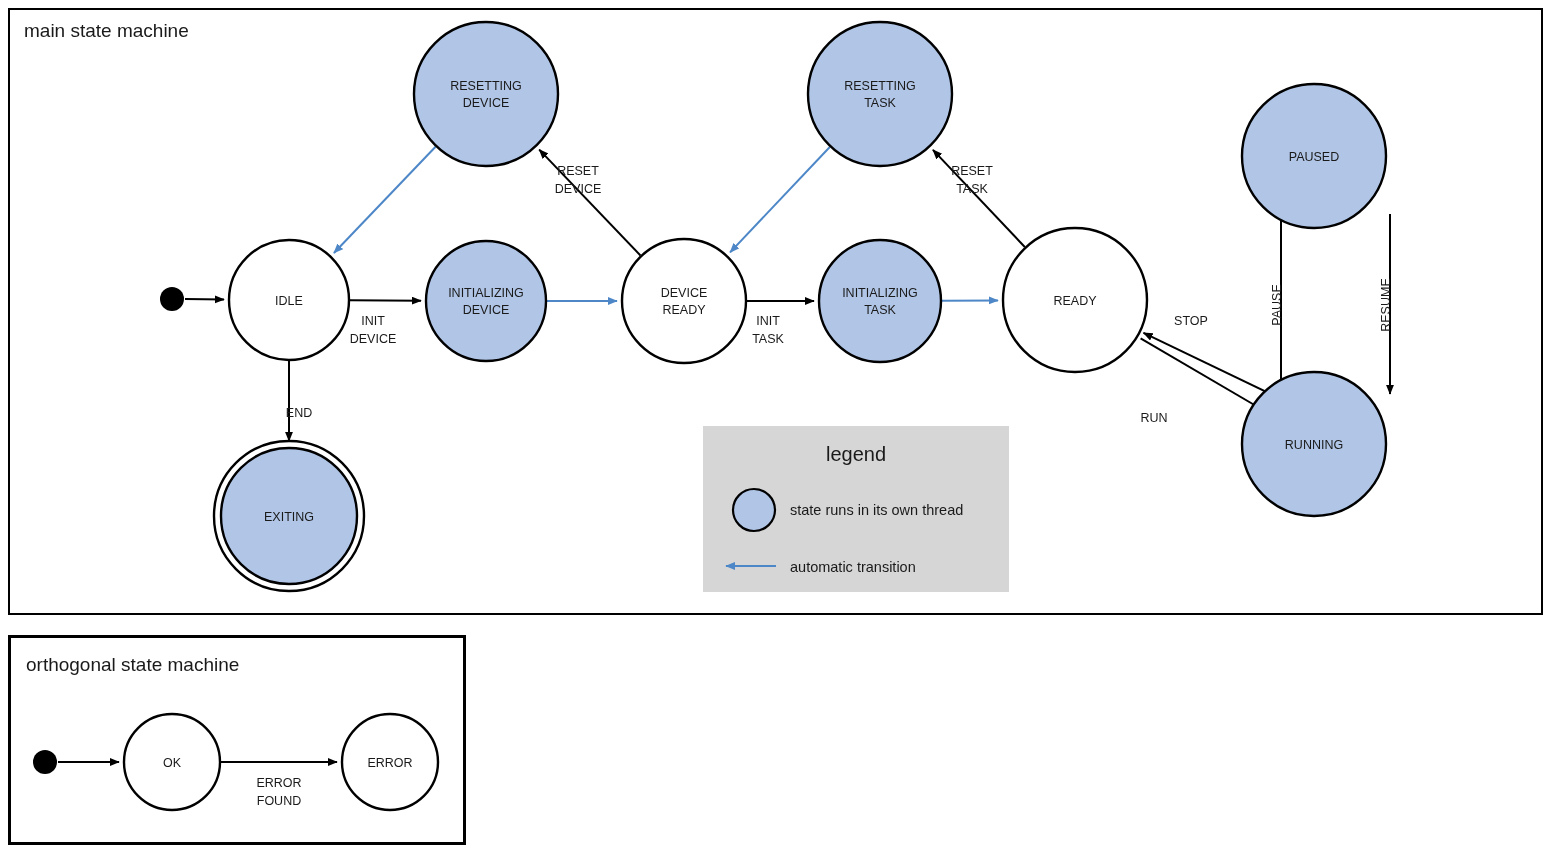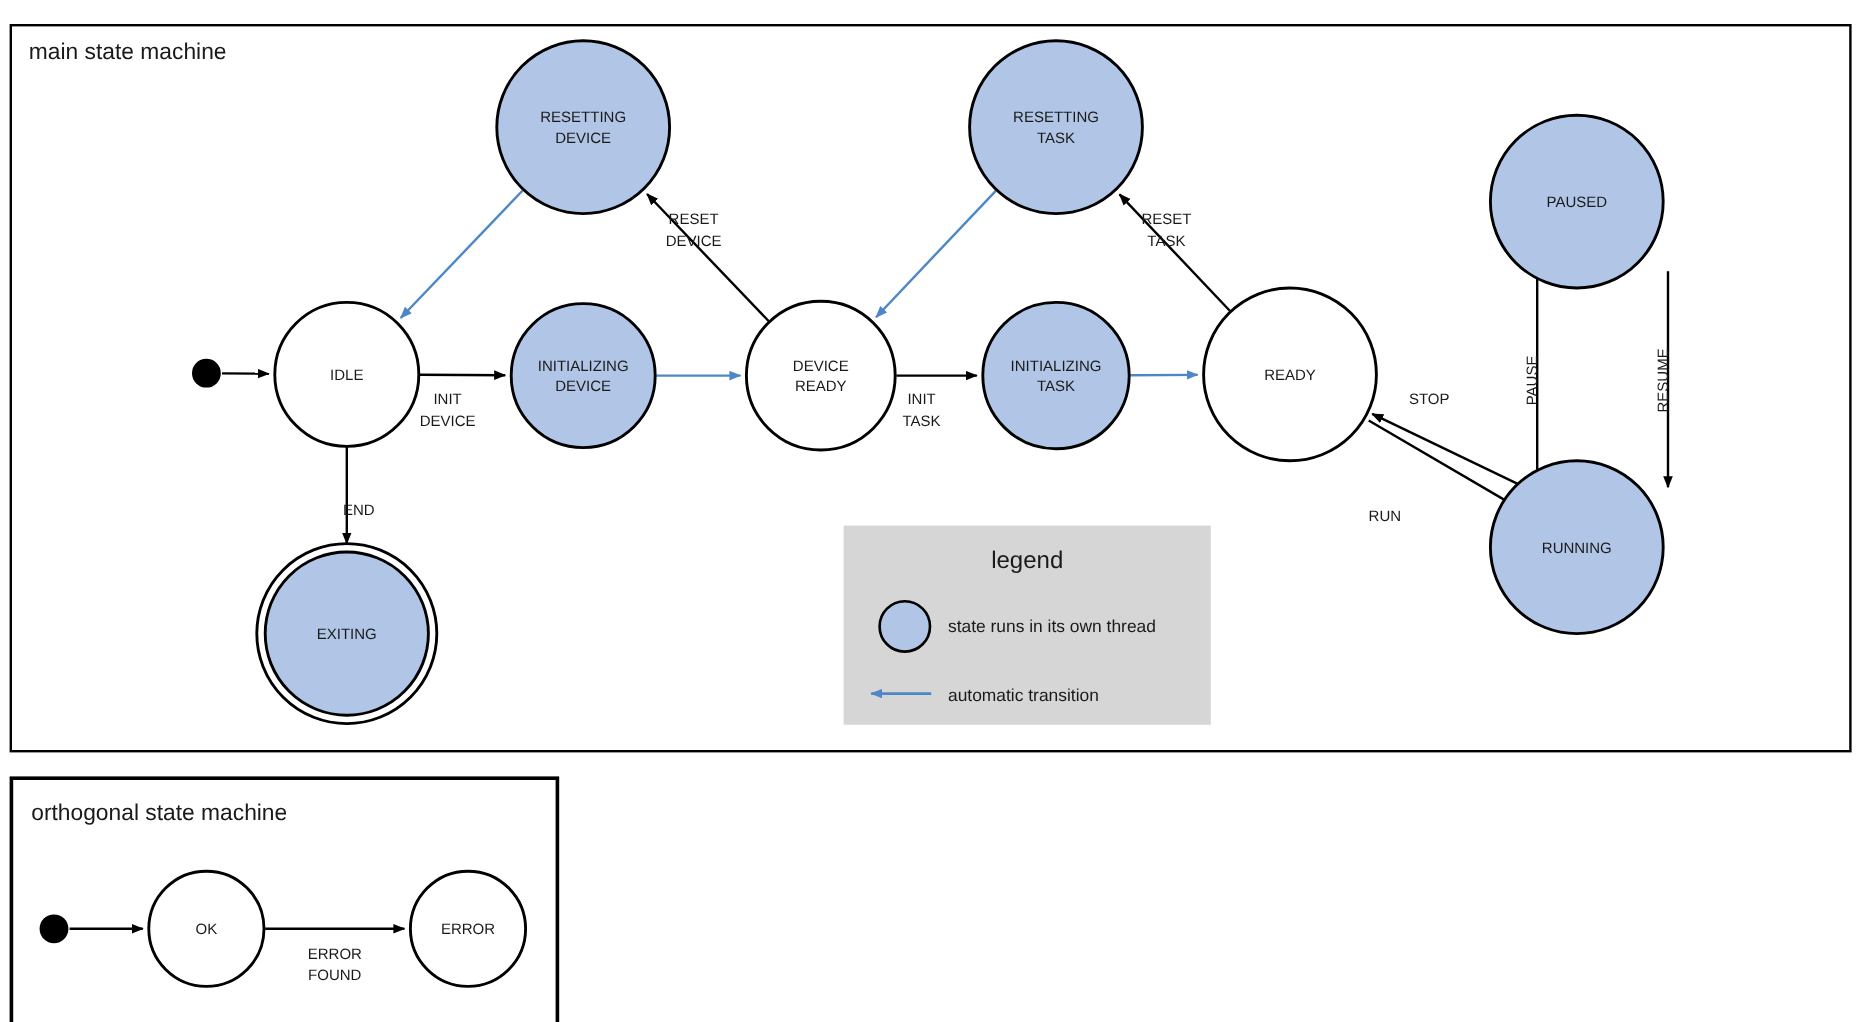--- a/index.html
+++ b/index.html
@@ -1,17 +1,17 @@
 <!DOCTYPE html>
 <html><head>
 <meta charset="utf-8">
 <style>
   html,body{margin:0;padding:0;background:#ffffff;}
   body{width:1555px;height:852px;font-family:"Liberation Sans",sans-serif;position:relative;overflow:hidden;}
-  #stage{position:absolute;left:0;top:12px;width:1555px;height:760px;}
+  #stage{position:absolute;left:0;top:0;width:1555px;height:760px;}
   svg{display:block;}
   .box-title{font-size:19px;fill:#1a1a1a;font-family:"Liberation Sans",sans-serif;}
   .state-label{font-size:12.5px;fill:#1a1a1a;font-family:"Liberation Sans",sans-serif;text-anchor:middle;}
   .edge-label{font-size:12.5px;fill:#1a1a1a;font-family:"Liberation Sans",sans-serif;}
   .legend-title{font-size:20px;fill:#1a1a1a;font-family:"Liberation Sans",sans-serif;text-anchor:middle;}
   .legend-text{font-size:14.5px;fill:#1a1a1a;font-family:"Liberation Sans",sans-serif;}
   .frame{fill:none;stroke:#000000;}
 </style>
 </head>
 <body>

